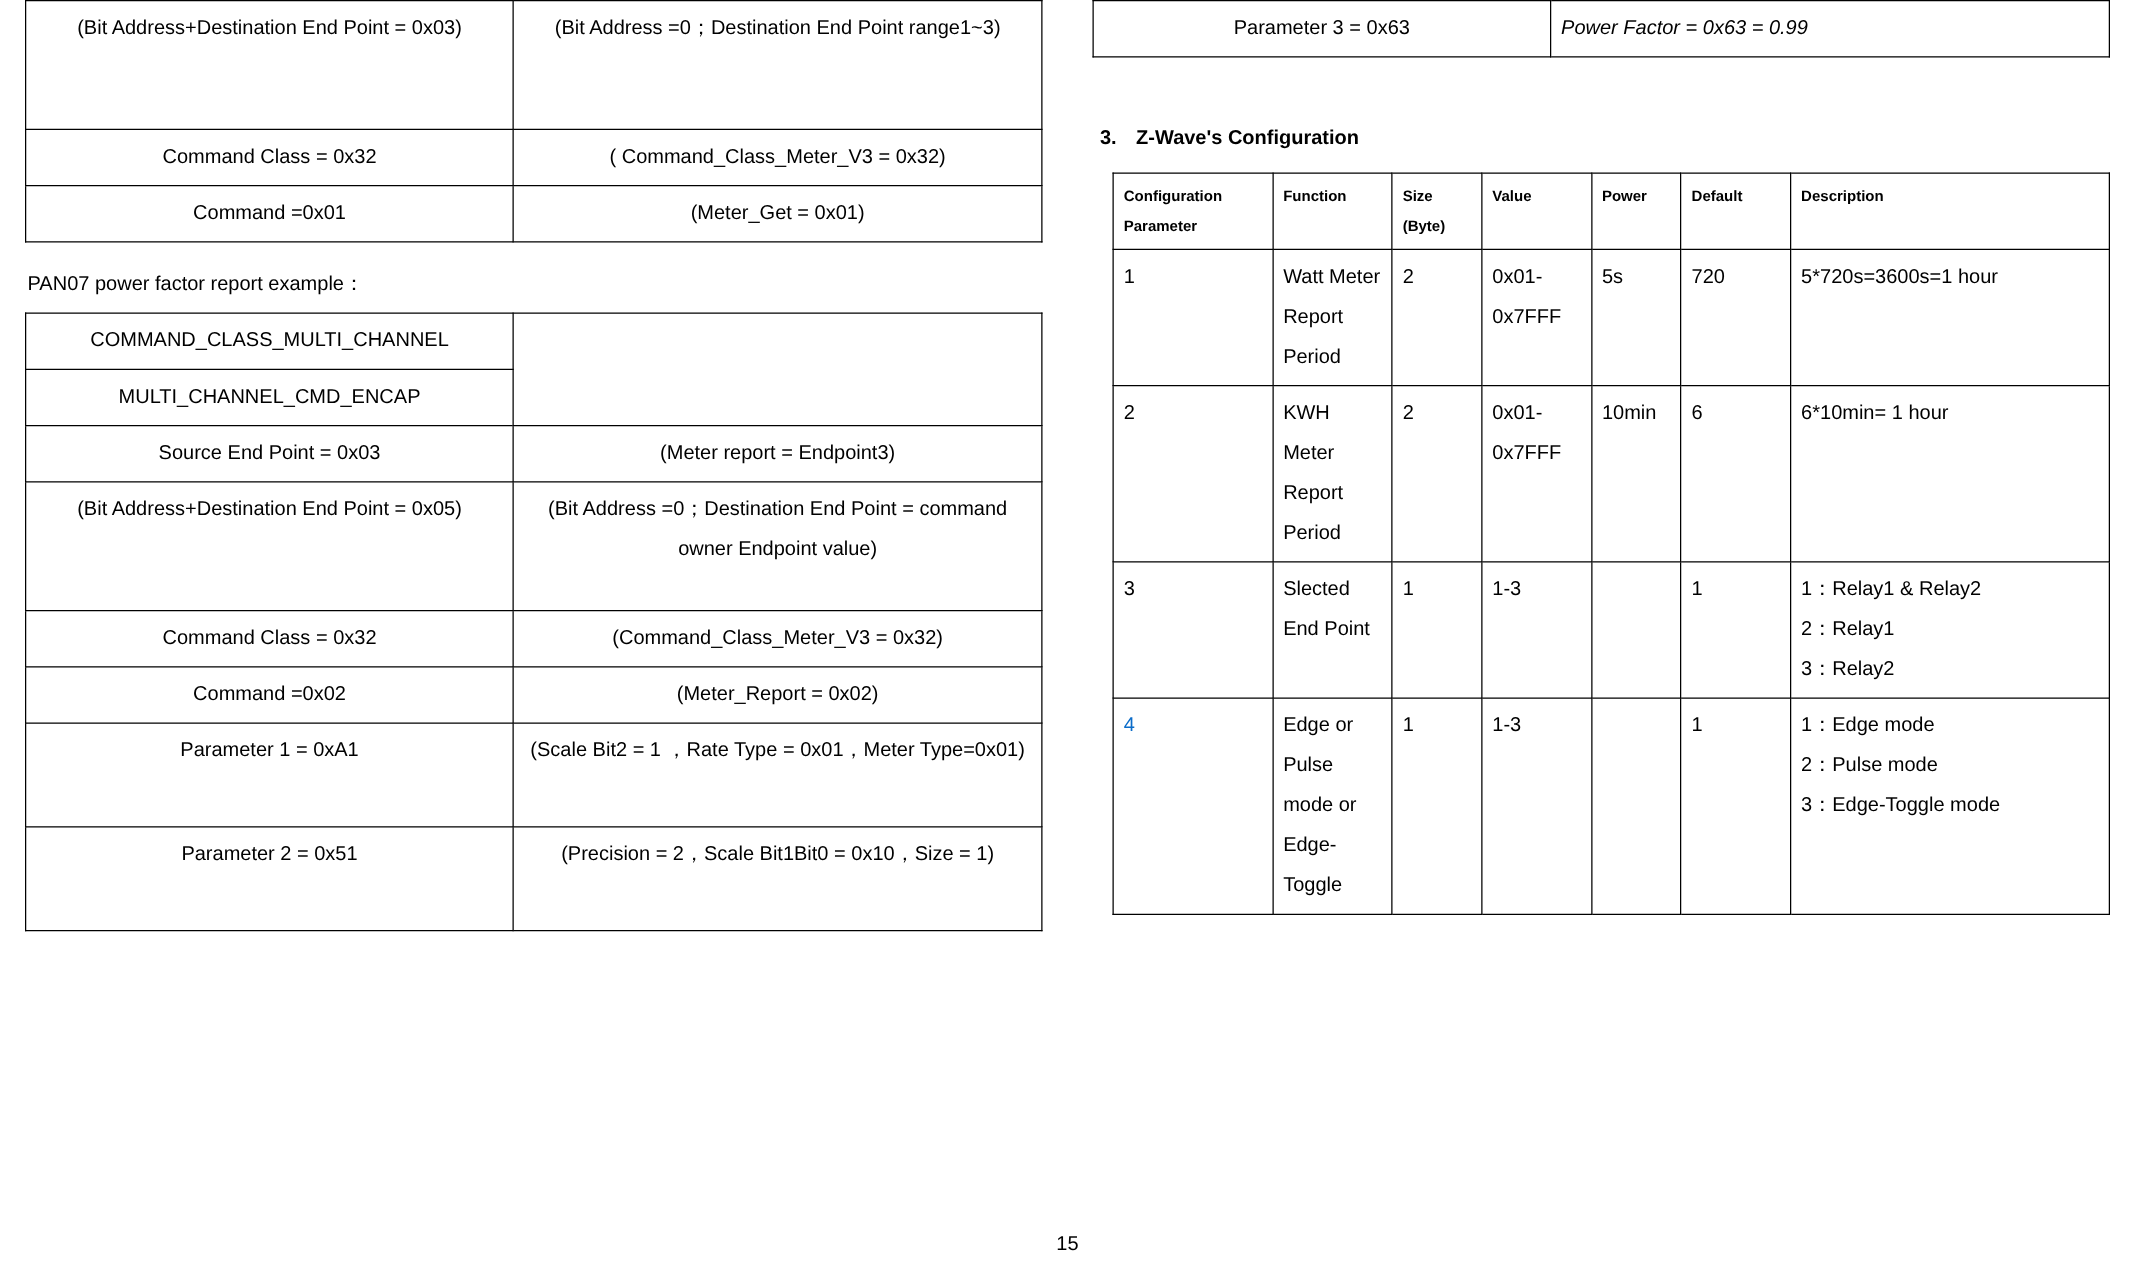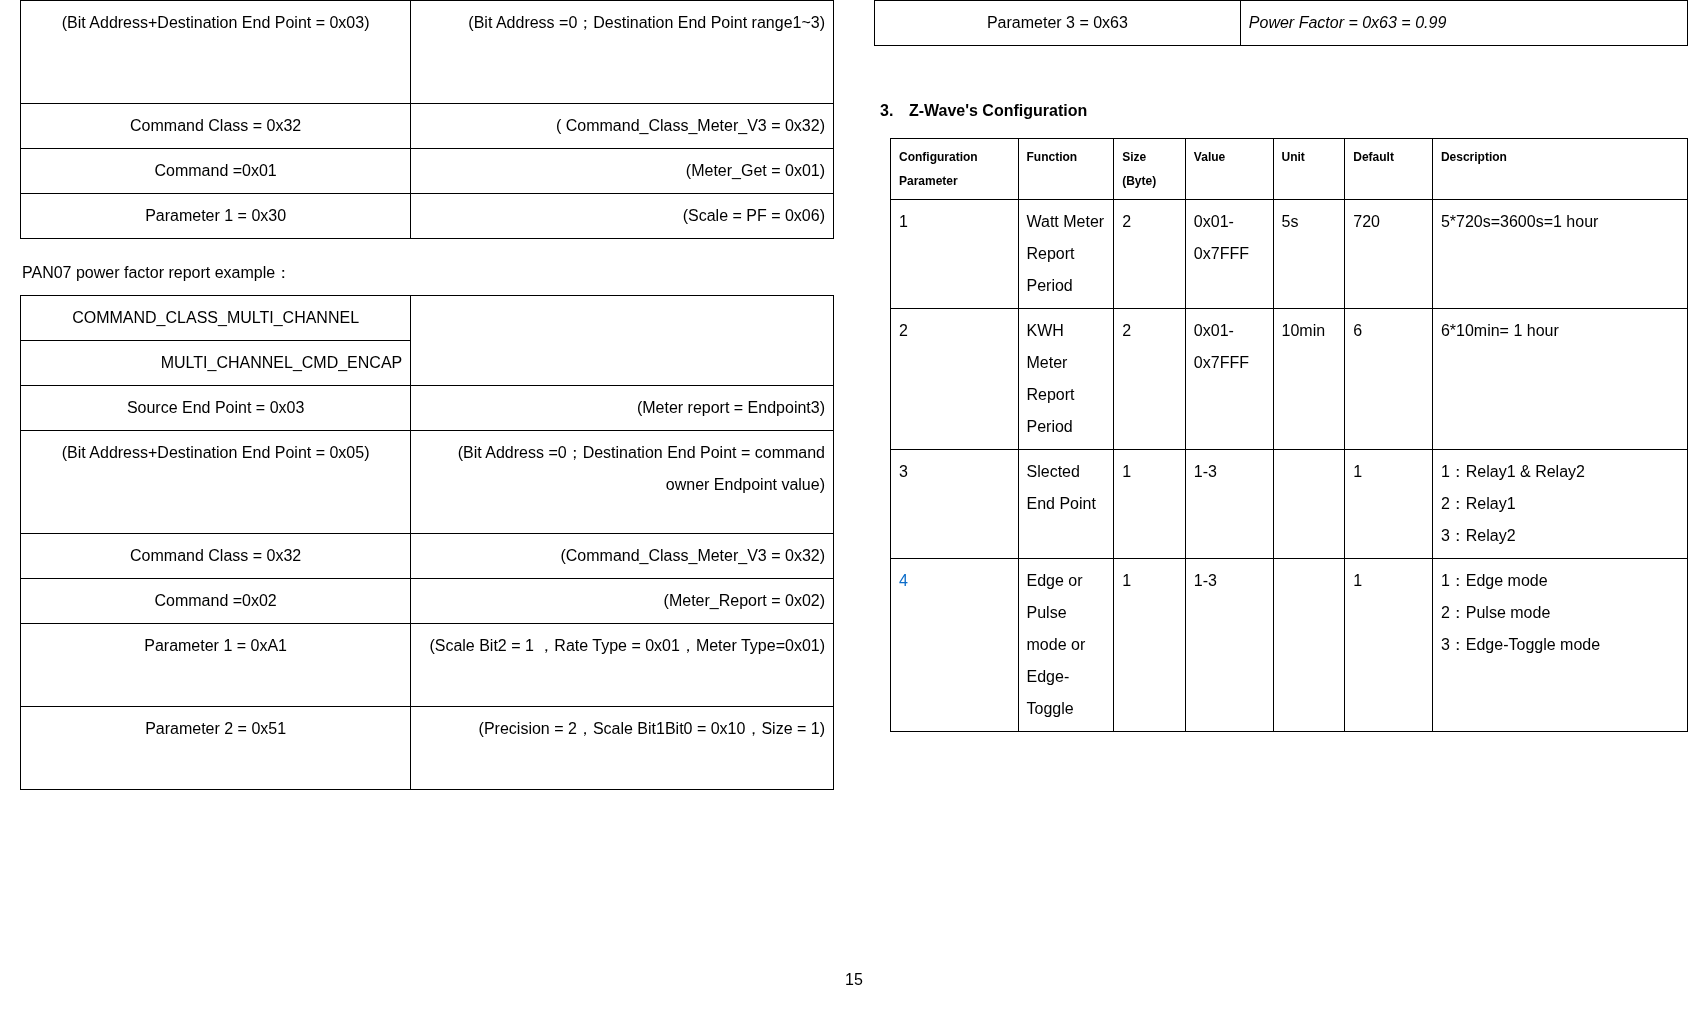--- a/index.html
+++ b/index.html
@@ -5,21 +5,21 @@
   html,body{margin:0;padding:0;background:#fff;color:#000;font-family:Arial,Helvetica,sans-serif;font-size:16px;}
   .page{width:1708px;height:1010px;position:relative;box-sizing:border-box;padding:0 20px;}
   .cols{display:flex;gap:40px;height:960px;}
   .col{flex:1;min-width:0;box-sizing:border-box;}
   .col-left{padding-top:0;}
   .col-right{padding-top:0;}
 
   table{border-collapse:collapse;width:100%;table-layout:fixed;}
   td,th{border:1px solid #000;padding:6px 8px;font-size:16px;line-height:2.0;vertical-align:top;text-align:left;word-wrap:break-word;}
   .tbl-2col td:first-child{text-align:center;border-right:1px solid #000;}
-  .tbl-2col td:last-child{text-align:right;}
+  .tbl-2col td:last-child{text-align:center;}
   .tbl-2col col.c1{width:48%;}
   .tbl-2col col.c2{width:52%;} 
 
   .caption{font-size:16px;line-height:2.0;margin:18px 0 6px 2px;}
 
   .section-h{font-size:16px;font-weight:bold;margin:56px 0 18px 6px;}
   .section-h .num{display:inline-block;width:20px;}
 
   .cfg th{font-weight:bold;font-size:12px;line-height:2.0;}
   .cfg td{font-size:16px;line-height:2.0;}
@@ -27,21 +27,21 @@
   .cfg col.fn{width:12%;}
   .cfg col.sz{width:9%;}
   .cfg col.vl{width:11%;}
   .cfg col.un{width:9%;}
   .cfg col.df{width:11%;}
   .cfg col.ds{width:32%;}
 
   .blue{color:#0b6cc9;}
   .param3 td:first-child{text-align:center;}
 
-  .page-num{position:absolute;left:0;right:0;bottom:21px;text-align:center;font-size:16px;}
+  .page-num{position:absolute;left:0;right:0;bottom:5px;text-align:center;font-size:16px;}
   .blank-right{border-left:1px solid #000;}
 </style>
 </head>
 <body>
 
 <div class="page">
   <div class="cols">
 
     <div class="col col-left">
 
@@ -55,24 +55,20 @@
           <td style="height:90px;border-radius:22px;">(Bit Address+Destination End Point = 0x03)</td>
           <td>(Bit Address =0；Destination End Point range1~3)</td>
         </tr>
         <tr>
           <td>Command Class = 0x32</td>
           <td>( Command_Class_Meter_V3 = 0x32)</td>
         </tr>
         <tr>
           <td>Command =0x01</td>
           <td>(Meter_Get = 0x01)</td>
-        </tr>
-        <tr>
-          <td>Parameter 1 = 0x30</td>
-          <td>(Scale = PF = 0x06)</td>
         </tr>
       </tbody>
         </table>
 
       <div class="caption">PAN07 power factor report example：</div>
 
       <table class="tbl-2col">
         <colgroup>
             <col class="c1">
             <col class="c2">
@@ -141,21 +137,21 @@
             <col class="un">
             <col class="df">
             <col class="ds">
         </colgroup>
         <tbody>
             <tr>
           <th>Configuration Parameter</th>
           <th>Function</th>
           <th>Size (Byte)</th>
           <th>Value</th>
-          <th>Unit</th>
+          <th>Power</th>
           <th>Default</th>
           <th>Description</th>
         </tr>
         <tr>
           <td>1</td>
           <td>Watt Meter Report Period</td>
           <td>2</td>
           <td>0x01-0x7FFF</td>
           <td>5s</td>
           <td>720</td>

